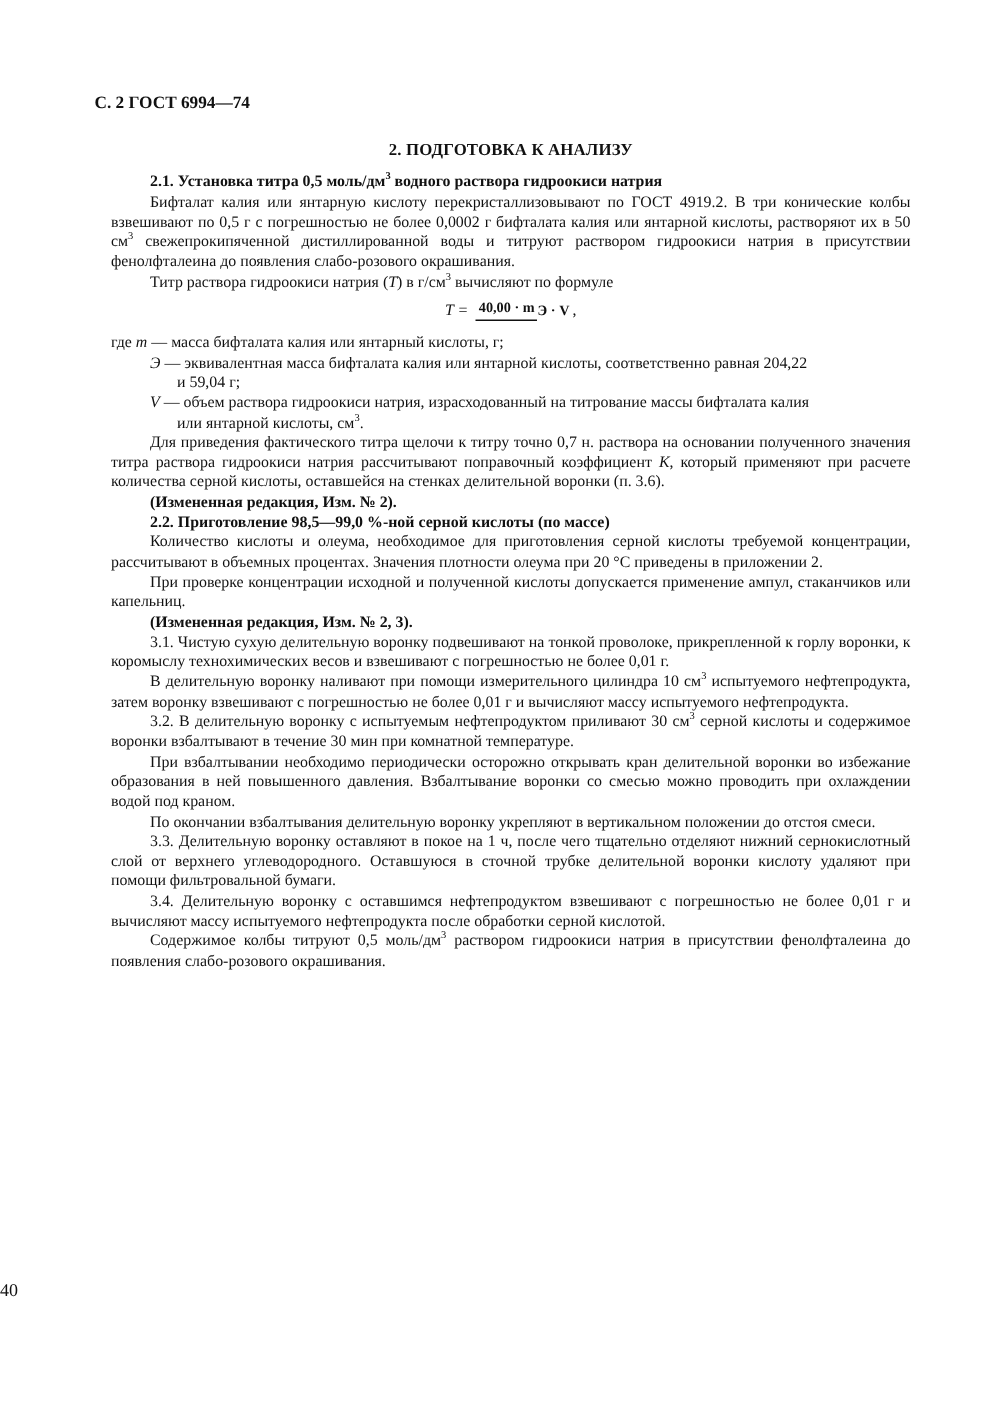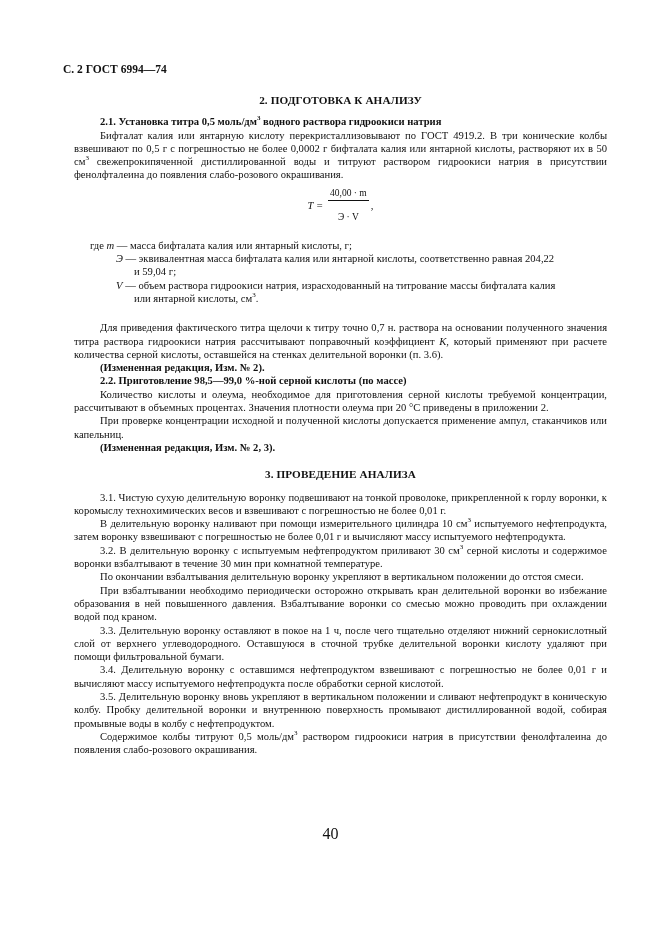--- a/index.html
+++ b/index.html
@@ -8,45 +8,46 @@
   .page { position: absolute; left: 0; top: 0; width: 661px; height: 776px; }
   .header { position: absolute; left: 63px; top: 63px; font-weight: bold; font-size: 11.5px; }
   .content { position: absolute; left: 74px; top: 94px; width: 533px; font-size: 10.6px; line-height: 13.3px; }
   .sec-title { text-align: center; font-weight: bold; font-size: 11.2px; margin: 0 0 8px 0; letter-spacing: 0.1px; }
   .sec-title.s3 { margin-top: 14px; margin-bottom: 9px; }
   .p { text-align: justify; text-indent: 26px; margin: 0; }
   .sub-head { font-weight: bold; text-indent: 26px; margin: 0; }
   sup { font-size: 7px; line-height: 0; vertical-align: super; }
   .formula { display: flex; justify-content: center; align-items: center; margin: 6px 0 8px 0; font-size: 10.6px; }
   .formula .lhs { font-style: italic; margin-right: 3px; }
-  .frac { display: inline-flex; flex-direction: column; align-items: center; margin: 0 2px; }
+  .frac { display: inline-flex; flex-direction: row; align-items: center; margin: 0 2px; font-weight: bold; }
   .frac .num { border-bottom: 1px solid #111; padding: 0 2px 1px 2px; font-size: 9.5px; line-height: 11px; }
-  .frac .den { padding-top: 1px; font-size: 9.5px; line-height: 11px; margin-top: 10px; }
+  .frac .den { padding-top: 1px; font-size: 9.5px; line-height: 11px; }
   .it { font-style: italic; }
-  .where { margin: 16px; }
+  .where { margin: 0; }
   .where .row { display: block; }
   .where .row.indent { padding-left: 26px; text-indent: 0; }
   .where .cont { padding-left: 44px; }
-  .page-num { position: absolute; left: 0; width: 661px; top: 825px; text-align: center; font-size: 16px; }
+  .page-num { position: absolute; left: 0; width: 661px; top: 853px; text-align: left; font-size: 12px; }
 </style>
 </head>
 <body>
 
 <div class="page">
 
   <div class="header">С. 2 ГОСТ 6994—74</div>
 
   <div class="content">
 
     <div class="sec-title">2. ПОДГОТОВКА К АНАЛИЗУ</div>
 
     <p class="sub-head"><span>2.1. Установка титра 0,5 моль/дм</span><sup>3</sup><span> водного раствора гидроокиси натрия</span></p>
 
     <p class="p"><span>Бифталат калия или янтарную кислоту перекристаллизовывают по ГОСТ 4919.2. В три конические колбы взвешивают по 0,5 г с погрешностью не более 0,0002 г бифталата калия или янтарной кислоты, растворяют их в 50 см</span><sup>3</sup><span> свежепрокипяченной дистиллированной воды и титруют раствором гидроокиси натрия в присутствии фенолфталеина до появления слабо-розового окрашивания.</span></p>
 
+    <p class="p"><span>Титр раствора гидроокиси натрия (</span><span class="it">T</span><span>) в г/см</span><sup>3</sup><span> вычисляют по формуле</span></p>
 
     <div class="formula">
       <span class="lhs">T =</span>
       <span class="frac">
         <span class="num">40,00 · m</span>
         <span class="den">Э · V</span>
       </span>
       <span>,</span>
     </div>
 
@@ -60,27 +61,25 @@
 
     <p class="p"><span>Для приведения фактического титра щелочи к титру точно 0,7 н. раствора на основании полученного значения титра раствора гидроокиси натрия рассчитывают поправочный коэффициент </span><span class="it">K</span><span>, который применяют при расчете количества серной кислоты, оставшейся на стенках делительной воронки (п. 3.6).</span></p>
 
     <p class="sub-head">(Измененная редакция, Изм. № 2).</p>
 
     <p class="sub-head">2.2. Приготовление 98,5—99,0 %-ной серной кислоты (по массе)</p>
     <p class="p">Количество кислоты и олеума, необходимое для приготовления серной кислоты требуемой концентрации, рассчитывают в объемных процентах. Значения плотности олеума при 20 °С приведены в приложении 2.</p>
     <p class="p">При проверке концентрации исходной и полученной кислоты допускается применение ампул, стаканчиков или капельниц.</p>
     <p class="sub-head">(Измененная редакция, Изм. № 2, 3).</p>
 
-    <div class="sec-title s3">3. ПРОВЕДЕНИЕ АНАЛИЗА</div>
 
     <p class="p">3.1. Чистую сухую делительную воронку подвешивают на тонкой проволоке, прикрепленной к горлу воронки, к коромыслу технохимических весов и взвешивают с погрешностью не более 0,01 г.</p>
     <p class="p"><span>В делительную воронку наливают при помощи измерительного цилиндра 10 см</span><sup>3</sup><span> испытуемого нефтепродукта, затем воронку взвешивают с погрешностью не более 0,01 г и вычисляют массу испытуемого нефтепродукта.</span></p>
     <p class="p"><span>3.2. В делительную воронку с испытуемым нефтепродуктом приливают 30 см</span><sup>3</sup><span> серной кислоты и содержимое воронки взбалтывают в течение 30 мин при комнатной температуре.</span></p>
+    <p class="p">При взбалтывании необходимо периодически осторожно открывать кран делительной воронки во избежание образования в ней повышенного давления. Взбалтывание воронки со смесью можно проводить при охлаждении водой под краном.</p>
     <p class="p">По окончании взбалтывания делительную воронку укрепляют в вертикальном положении до отстоя смеси.</p>
-    <p class="p">При взбалтывании необходимо периодически осторожно открывать кран делительной воронки во избежание образования в ней повышенного давления. Взбалтывание воронки со смесью можно проводить при охлаждении водой под краном.</p>
     <p class="p">3.3. Делительную воронку оставляют в покое на 1 ч, после чего тщательно отделяют нижний сернокислотный слой от верхнего углеводородного. Оставшуюся в сточной трубке делительной воронки кислоту удаляют при помощи фильтровальной бумаги.</p>
     <p class="p">3.4. Делительную воронку с оставшимся нефтепродуктом взвешивают с погрешностью не более 0,01 г и вычисляют массу испытуемого нефтепродукта после обработки серной кислотой.</p>
-    <p class="p">3.5. Делительную воронку вновь укрепляют в вертикальном положении и сливают нефтепродукт в коническую колбу. Пробку делительной воронки и внутреннюю поверхность промывают дистиллированной водой, собирая промывные воды в колбу с нефтепродуктом.</p>
     <p class="p"><span>Содержимое колбы титруют 0,5 моль/дм</span><sup>3</sup><span> раствором гидроокиси натрия в присутствии фенолфталеина до появления слабо-розового окрашивания.</span></p>
   </div>
 
   <div class="page-num">40</div>
 </div>
 
 </body></html>

